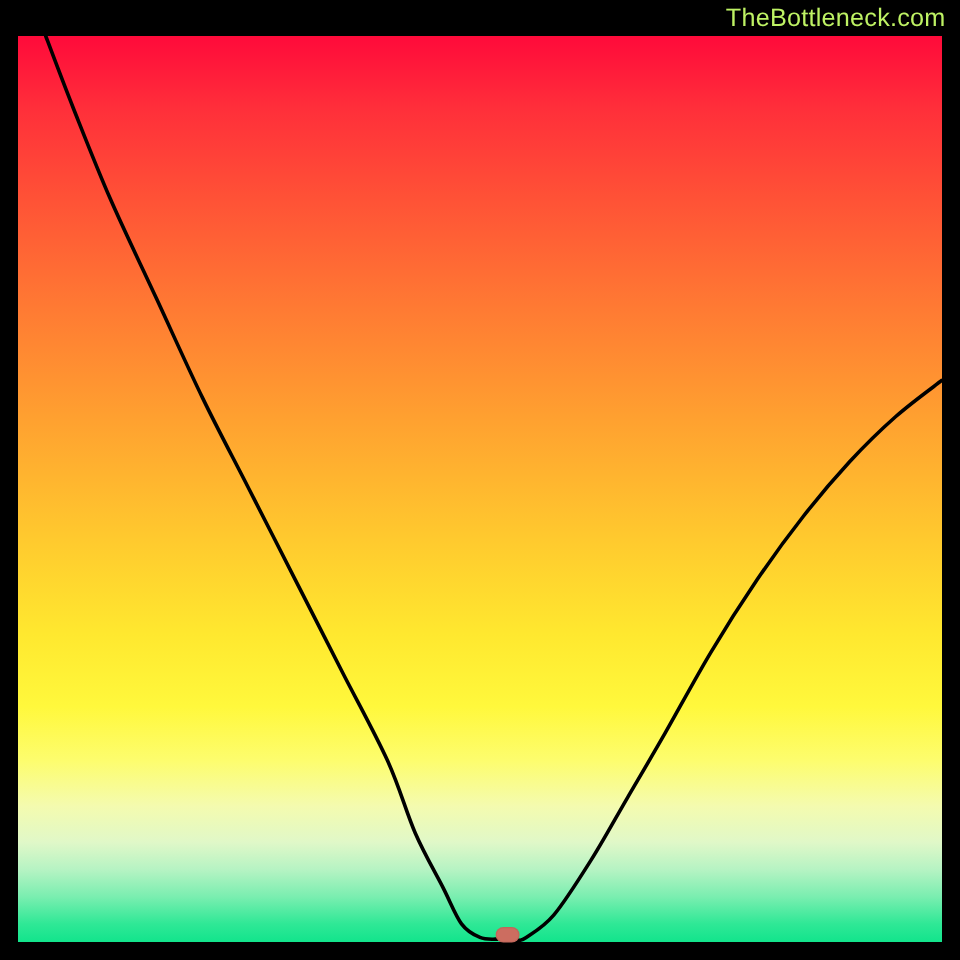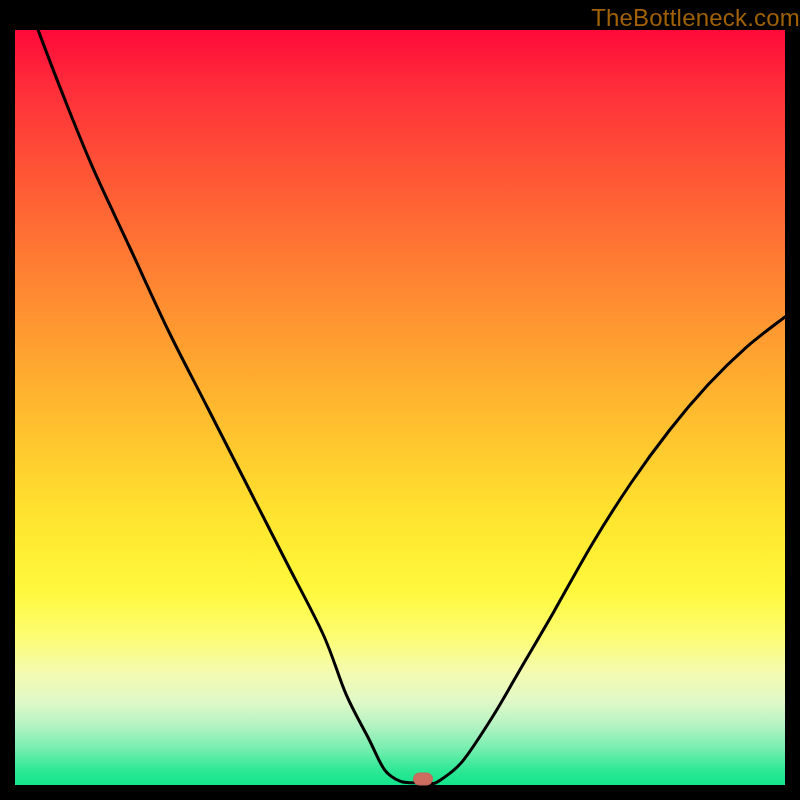--- a/index.html
+++ b/index.html
@@ -38,23 +38,23 @@
       #e0f8c8 89%,
       #b6f3c3 92%,
       #7aeeb0 95%,
       #2fe896 98%,
       #12e48c 100%
     );
   }
   .watermark {
     position: absolute;
     top: 4px;
-    right: 0;
-    color: #a16207;
-    font-size: 24px;
+    right: 12px;
+    color: #bef264;
+    font-size: 21px;
     letter-spacing: 0.2px;
     user-select: none;
   }
   svg.curve {
     position: absolute;
     left: 0;
     top: 0;
     width: 770px;
     height: 755px;
   }

